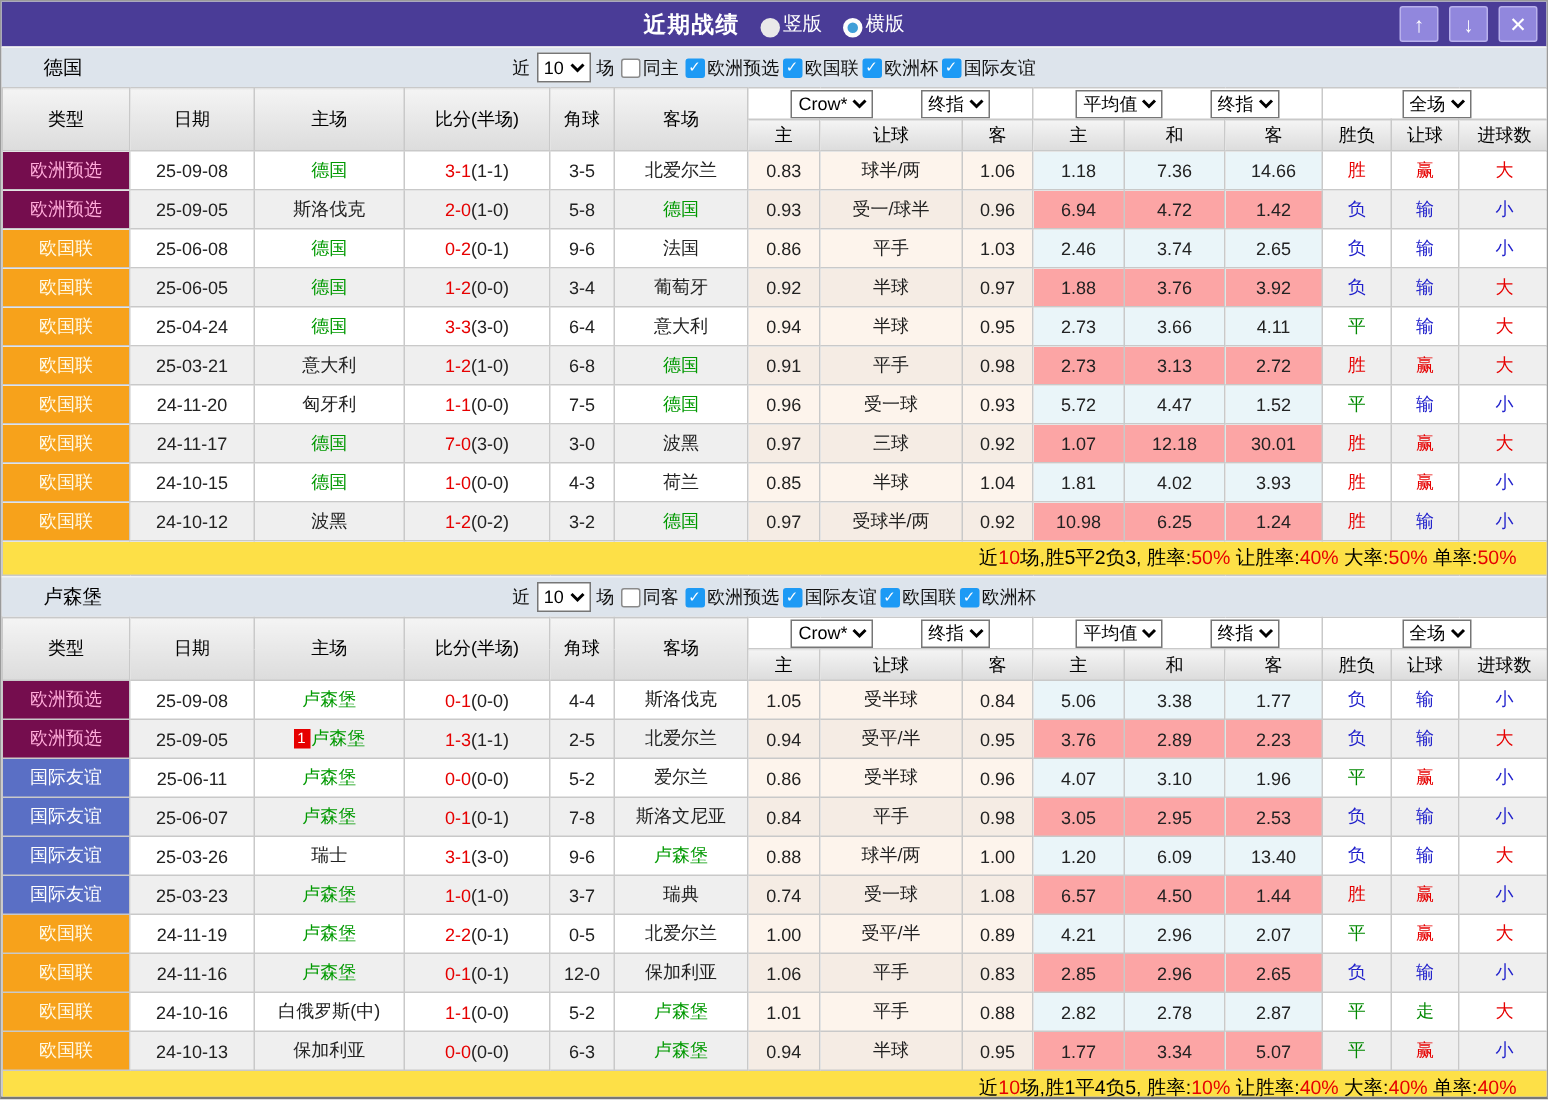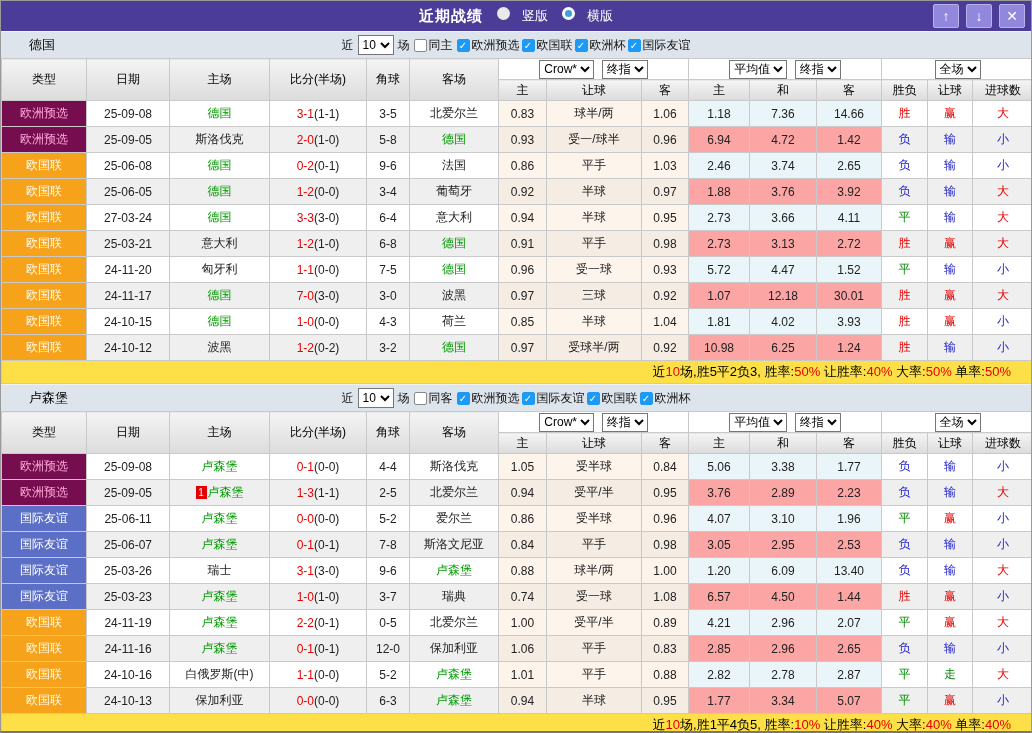--- a/index.html
+++ b/index.html
@@ -3,21 +3,21 @@
 <meta charset="utf-8">
 <style>
   * { margin:0; padding:0; box-sizing:border-box; }
   body { background:#fff; font-family:"Liberation Sans","DejaVu Sans",sans-serif; }
   .win { width:1032px; height:733px; border:1px solid #9a9a9a; border-bottom:2px solid #777; overflow:hidden; background:#fff; }
 
   
   .titlebar { height:30px; background:#4a3c97; position:relative; display:flex; align-items:center; color:#fff; }
   .title-center { margin:0 auto; display:flex; align-items:center; gap:14px; }
   .title-text { font-size:15px; font-weight:bold; letter-spacing:1px; }
-  .radio-label { display:inline-flex; align-items:flex-start; gap:12px; font-size:13px; cursor:pointer; }
+  .radio-label { display:inline-flex; align-items:flex-end; gap:2px; font-size:13px; cursor:pointer; }
   .radio-disc { width:13px; height:13px; border-radius:50%; background:#e9e9e9; }
   .radio-ring { width:13px; height:13px; border-radius:50%; border:3px solid #fdfdfd; background:#3f9fd8; }
   .tb-buttons { position:absolute; right:6px; top:3px; display:flex; gap:7px; }
   .tb-btn { width:26px; height:24px; background:#9187dd; border:1px solid #b9b1ec; border-radius:2px; color:#fff;
             font-size:14px; font-weight:bold; display:flex; align-items:center; justify-content:center; cursor:pointer; }
 
   
   .filterbar { height:27px; background:#dde4ec; display:flex; align-items:center; position:relative; font-size:12px; color:#111; border-top:1px solid #f2f2f2; }
   .team-name { position:absolute; left:28px; font-size:13px; color:#000; }
   .filter-center { margin:0 auto; display:flex; align-items:center; gap:4px; }
@@ -26,21 +26,21 @@
   .checkbox { width:13px; height:13px; border:1px solid #8a8a8a; background:#fff; display:inline-block; border-radius:2px; }
   .checkbox.checked { background:#1d9af5; border-color:#1d9af5; color:#fff; font-size:10px; line-height:12px; text-align:center; font-weight:bold; }
   .checkbox.checked::after { content:"✓"; }
 
   
   table { width:100%; table-layout:fixed; border-collapse:collapse; font-size:12px; text-align:center; color:#222; }
   th, td { border:1px solid #c9c9c9; padding:0; white-space:nowrap; overflow:hidden; }
   thead tr { height:21px; }
   thead th { background:linear-gradient(#f4f4f4,#dcdcdc); font-weight:normal; color:#000; }
   thead td.sel-cell { background:#fff; }
-  thead select { height:19px; font-size:12px; border:1px solid #767676; background:#fff; margin:0 2px; }
+  thead select { height:19px; font-size:12px; border:1px solid #767676; background:#fff; margin:0 14px; }
   tbody tr { height:26px; }
   tbody tr.odd td { background:#fff; }
   tbody tr.even td { background:#efefef; }
   tbody tr.odd td.c-o1 { background:#fdf4ec; }
   tbody tr.even td.c-o1 { background:#f5ece4; }
   tbody tr.odd td.c-o2 { background:#eaf5f9; }
   tbody tr.even td.c-o2 { background:#fca5a5; }
   td.c-type { font-size:12px; }
   .team-focal { color:#009900; }
   .score-main { color:#e60000; }
@@ -226,21 +226,21 @@
             <td class="c-o1">0.97</td>
             <td class="c-o2">1.88</td>
             <td class="c-o2">3.76</td>
             <td class="c-o2">3.92</td>
             <td style="color: rgb(34, 34, 204);">负</td>
             <td style="color: rgb(34, 34, 204);">输</td>
             <td style="color: rgb(230, 0, 0);">大</td>
           </tr>
           <tr class="odd">
             <td class="c-type" style="background: rgb(247, 162, 27); color: rgb(255, 251, 233);">欧国联</td>
-            <td>27-03-24</td>
+            <td>25-04-24</td>
             <td><span class="team-focal">德国</span></td>
             <td><span class="score-main">3-3</span><span class="score-half">(3-0)</span></td>
             <td>6-4</td>
             <td><span>意大利</span></td>
             <td class="c-o1">0.94</td>
             <td class="c-o1">半球</td>
             <td class="c-o1">0.95</td>
             <td class="c-o2">2.73</td>
             <td class="c-o2">3.66</td>
             <td class="c-o2">4.11</td>

